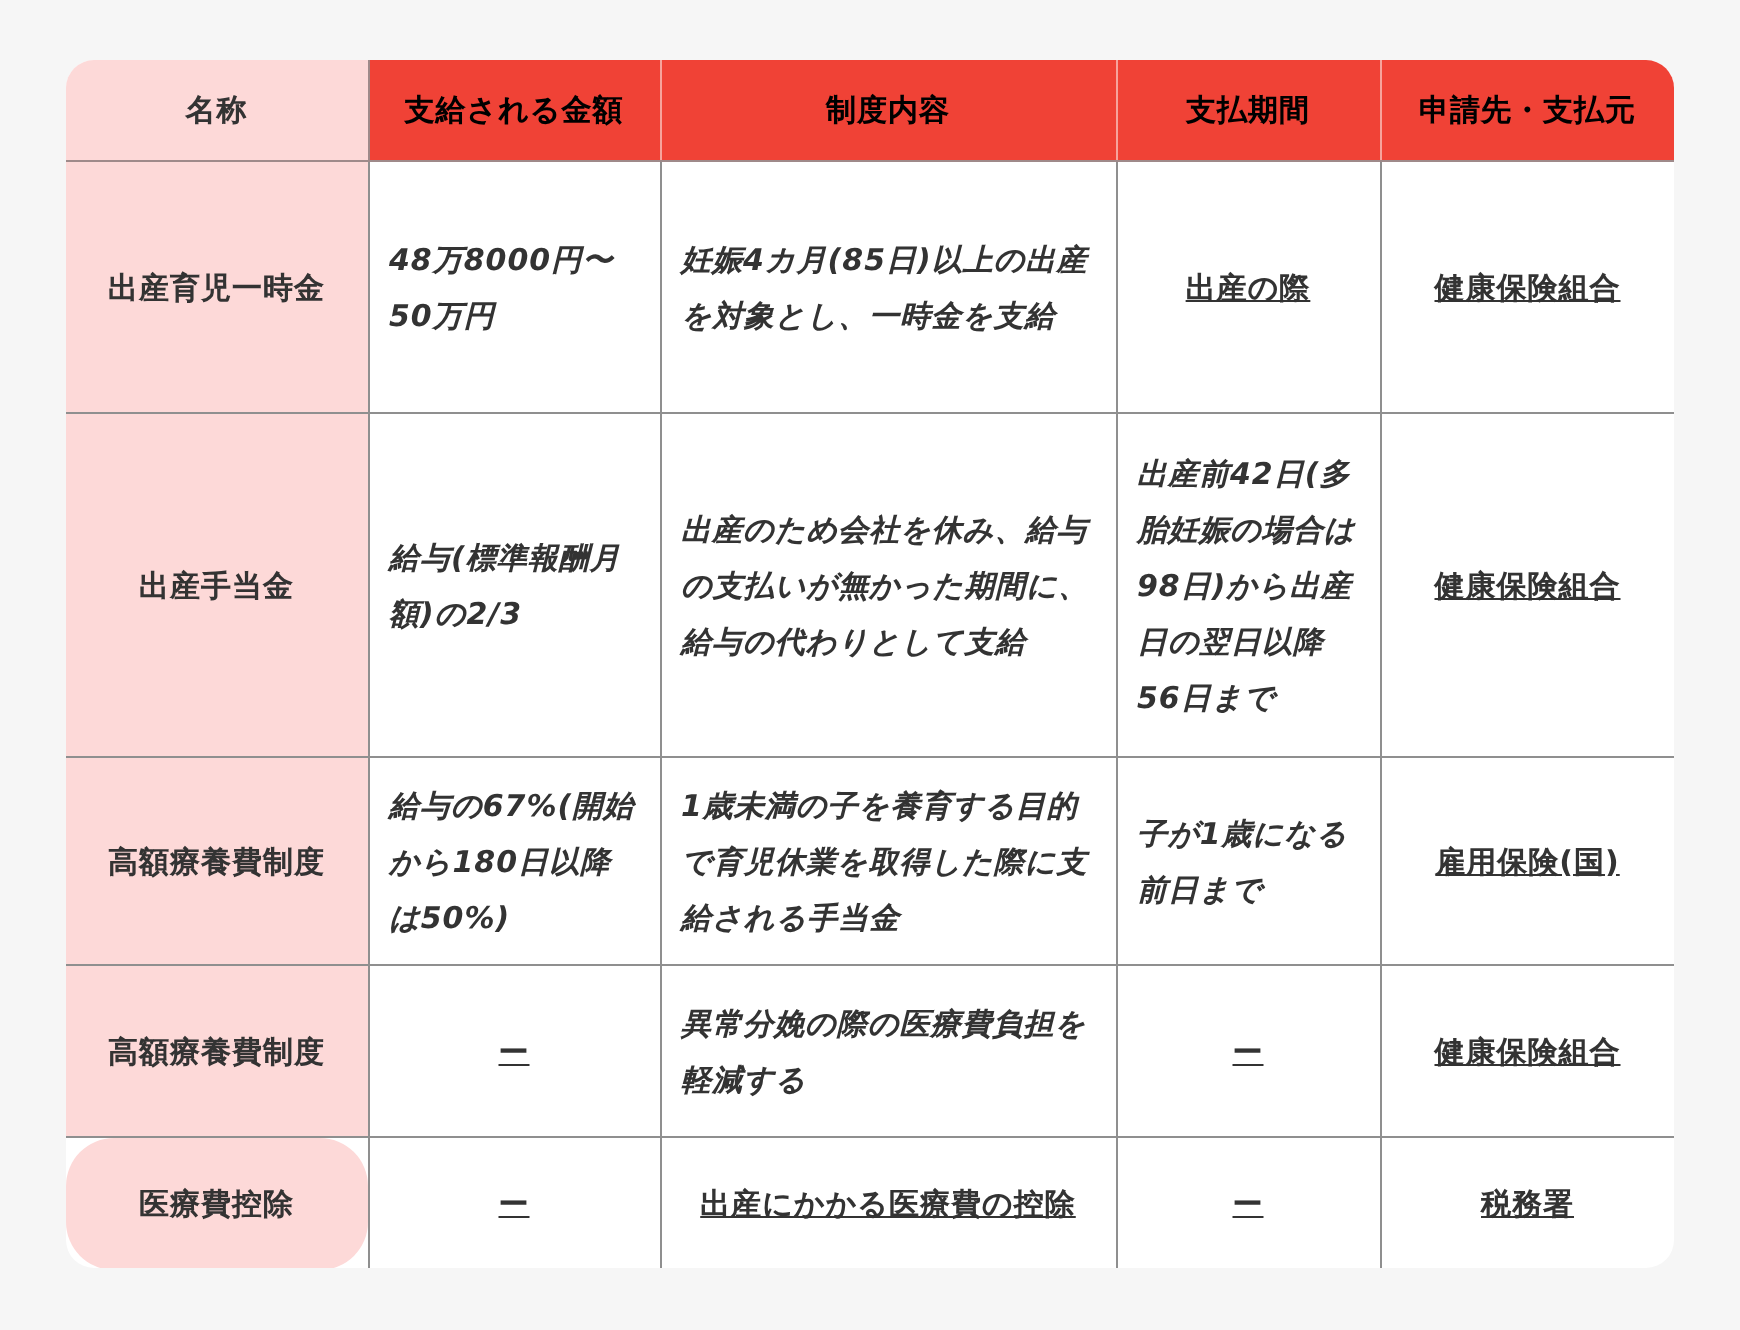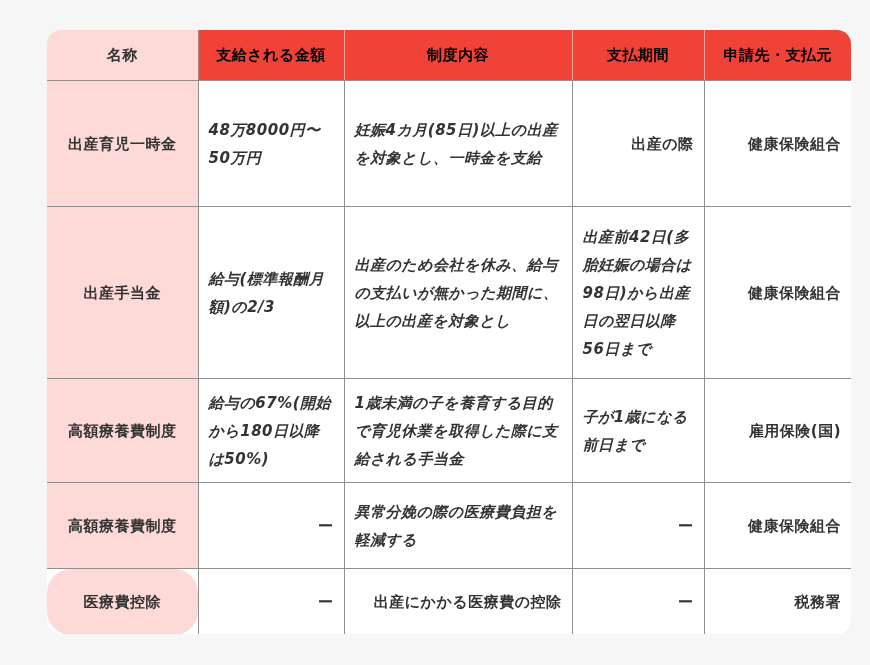--- a/index.html
+++ b/index.html
@@ -6,21 +6,21 @@
   body {
     width: 870px; height: 665px;
     background: #f6f6f6;
     font-family: "DejaVu Sans", "Liberation Sans", sans-serif;
     color: #333333;
     position: relative;
     overflow: hidden;
   }
   .table-wrap {
     position: absolute;
-    left: 47px; top: 30px;
+    left: 33px; top: 30px;
     width: 804px; height: 604px;
     border-radius: 14px;
     overflow: hidden;
     background: #ffffff;
   }
   table {
     border-collapse: collapse;
     width: 804px;
     height: 604px;
     table-layout: fixed;
@@ -54,21 +54,21 @@
   }
   thead th.name-head {
     background: #fdd9d8;
     color: #333333;
     border-right: 1.5px solid #9f8a8a;
   }
   td.name-cell {
     background: #fdd9d8;
     text-align: center;
   }
-  td.center { text-align: right; }
+  td.center { text-align: center; text-decoration: underline; }
   td.left { text-align: left; font-style: italic; }
   .r1 { height: 126px; margin-top: 12px; }
   .r2 { height: 172px; }
   .r3 { height: 104px; }
   .r4 { height: 86px; }
   .r5 { height: 66px; }
 </style>
 </head>
 <body>
 
@@ -94,21 +94,21 @@
       <tr class="r1">
         <td class="name-cell">出産育児一時金</td>
         <td class="left">48万8000円〜50万円</td>
         <td class="left">妊娠4カ月(85日)以上の出産を対象とし、一時金を支給</td>
         <td class="center">出産の際</td>
         <td class="center">健康保険組合</td>
       </tr>
       <tr class="r2">
         <td class="name-cell">出産手当金</td>
         <td class="left">給与(標準報酬月額)の2/3</td>
-        <td class="left">出産のため会社を休み、給与の支払いが無かった期間に、以上の出産を対象とし</td>
+        <td class="left">出産のため会社を休み、給与の支払いが無かった期間に、給与の代わりとして支給</td>
         <td class="left">出産前42日(多胎妊娠の場合は98日)から出産日の翌日以降56日まで</td>
         <td class="center">健康保険組合</td>
       </tr>
       <tr class="r3">
         <td class="name-cell">高額療養費制度</td>
         <td class="left">給与の67%(開始から180日以降は50%)</td>
         <td class="left">1歳未満の子を養育する目的で育児休業を取得した際に支給される手当金</td>
         <td class="left">子が1歳になる前日まで</td>
         <td class="center">雇用保険(国)</td>
       </tr>

